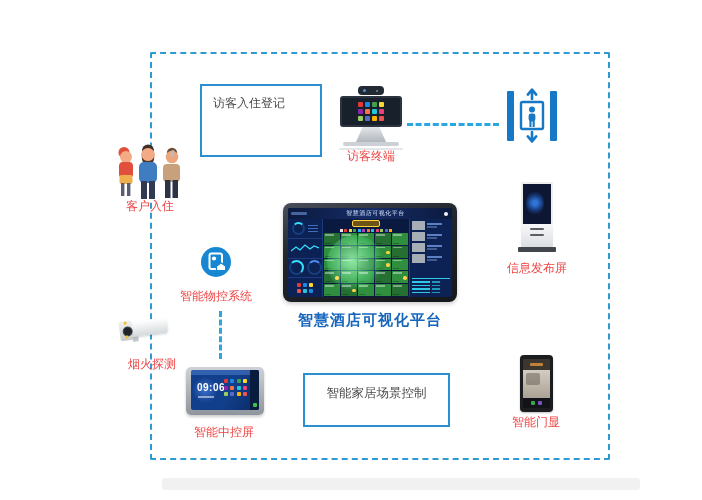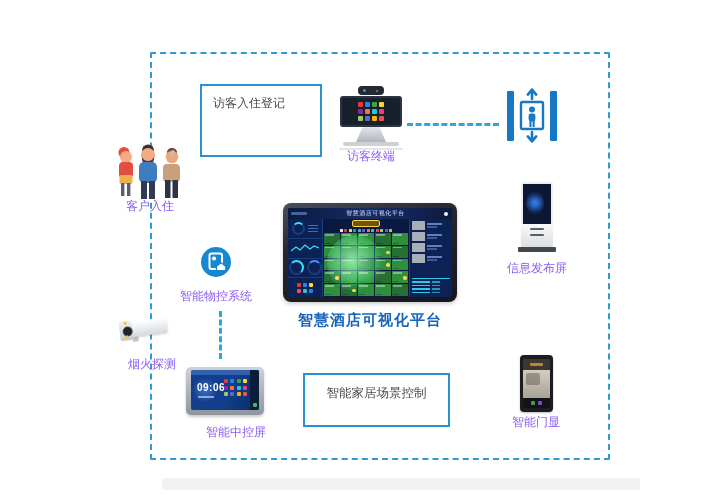--- a/index.html
+++ b/index.html
@@ -10,21 +10,21 @@
   
   .frame{left:150px;top:52px;width:460px;height:408px;border:2px dashed #2e9ad2;border-radius:2px;}
 
   
   .tbox{border:2px solid #2b8fd0;background:#fff;font-size:12px;line-height:1.55;color:#4a4a4a;}
   .tbox1{left:200px;top:84px;width:122px;height:73px;padding:8px 0 0 11px;text-align:left;}
   .tbox2{left:472px;top:294px;width:126px;height:51px;padding-top:4px;text-align:center;line-height:1.35;}
   .tbox3{left:303px;top:373px;width:147px;height:54px;padding-top:9px;text-align:center;font-size:12.5px;}
 
   
-  .lbl{position:absolute;width:100px;text-align:center;font-size:12px;color:#8b5cf6;}
+  .lbl{position:absolute;width:100px;text-align:center;font-size:12px;color:#ef4444;}
   .platform-title{position:absolute;left:285px;top:311px;width:170px;text-align:center;
                   font-size:15px;font-weight:bold;color:#1766bd;letter-spacing:1px;}
 
   
   .conn-h{left:407px;top:123px;width:92px;height:0;border-top:3px dashed #2aa7e0;}
   .conn-v{left:219px;top:311px;width:0;height:48px;border-left:3px dashed #2aa7e0;}
 
   
   .mark{left:171px;top:150px;width:3px;height:7px;background:#bdbdbd;border-radius:2px;transform:rotate(18deg);}
 
@@ -399,21 +399,21 @@
           <span class="app" style="background: rgb(38, 198, 218);"></span>
           <span class="app" style="background: rgb(236, 64, 122);"></span>
           <span class="app" style="background: rgb(156, 204, 101);"></span>
           <span class="app" style="background: rgb(92, 107, 192);"></span>
           <span class="app" style="background: rgb(255, 179, 0);"></span>
           <span class="app" style="background: rgb(239, 83, 80);"></span>
         </div>
       <div class="tab-side"></div>
     </div>
   </div>
-  <div class="lbl" style="left:186px;top:424px;">智能中控屏</div>
+  <div class="lbl" style="left:174px;top:424px;">智能中控屏</div>
 
   <div class="abs tbox tbox3">
     <div>智能家居场景控制</div>
   </div>
 
   <div class="abs kiosk">
     <div class="k-screen">
       <div class="k-glow"></div>
     </div>
     <div class="k-body">

